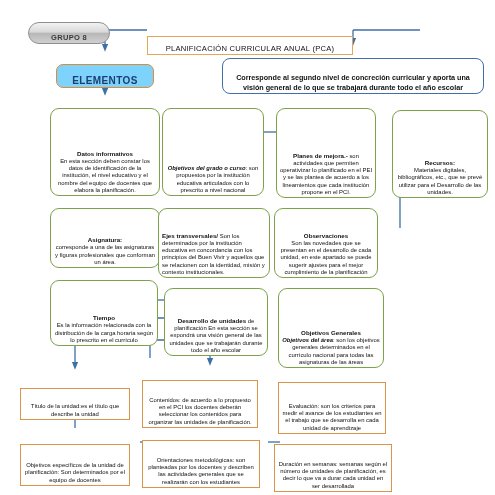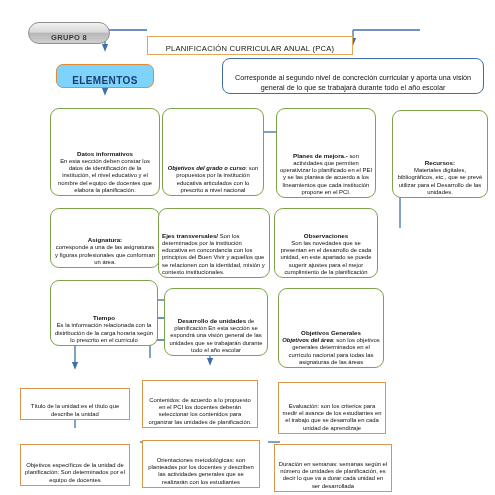--- a/index.html
+++ b/index.html
@@ -36,21 +36,21 @@
   .elementos{
     left:56px;top:48px;width:98px;height:24px;
     border:1.4px solid #e08b34;border-radius:7px;background:#7dd3fc;
     font-size:10px;font-weight:bold;color:#1c3f6e;letter-spacing:.4px;
   }
 
   
   .descr{
     left:222px;top:42px;width:262px;height:36px;
     border:1.4px solid #3f6fa8;border-radius:8px;background:#fff;
-    font-size:7.2px;font-weight:normal;color:#111;line-height:1.32;
+    font-size:7.2px;font-weight:bold;color:#111;line-height:1.32;
   }
 
   
   .card{
     border:1.1px solid #7ca34a;border-radius:9px;background:#fff;
     font-size:5.9px;color:#111;line-height:1.22;
   }
   .card b{font-size:6.2px;}
   .card i{font-style:italic;font-weight:bold;}
 

